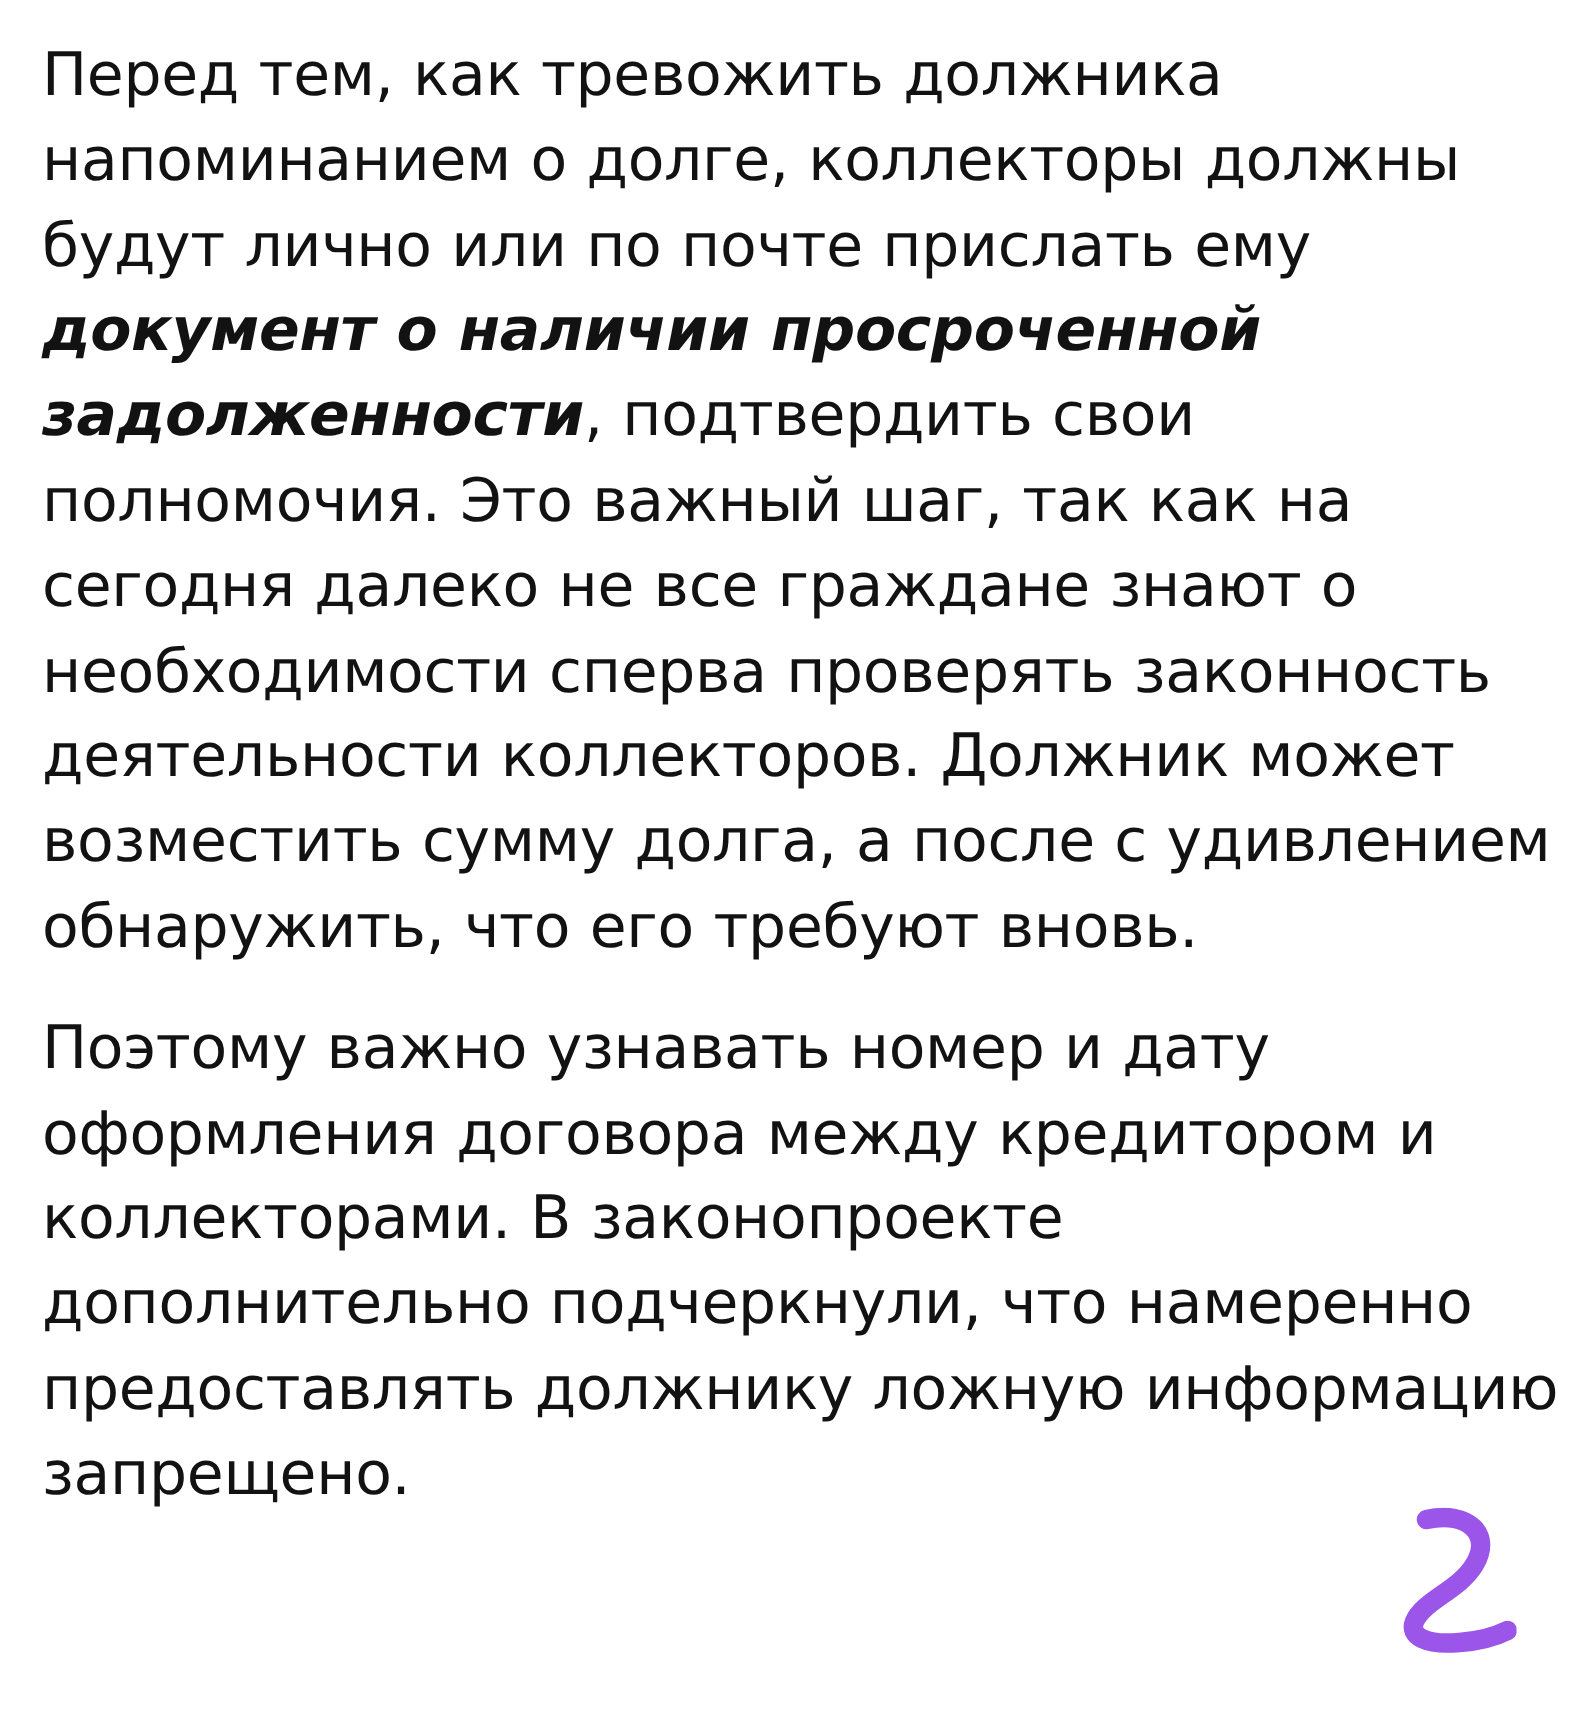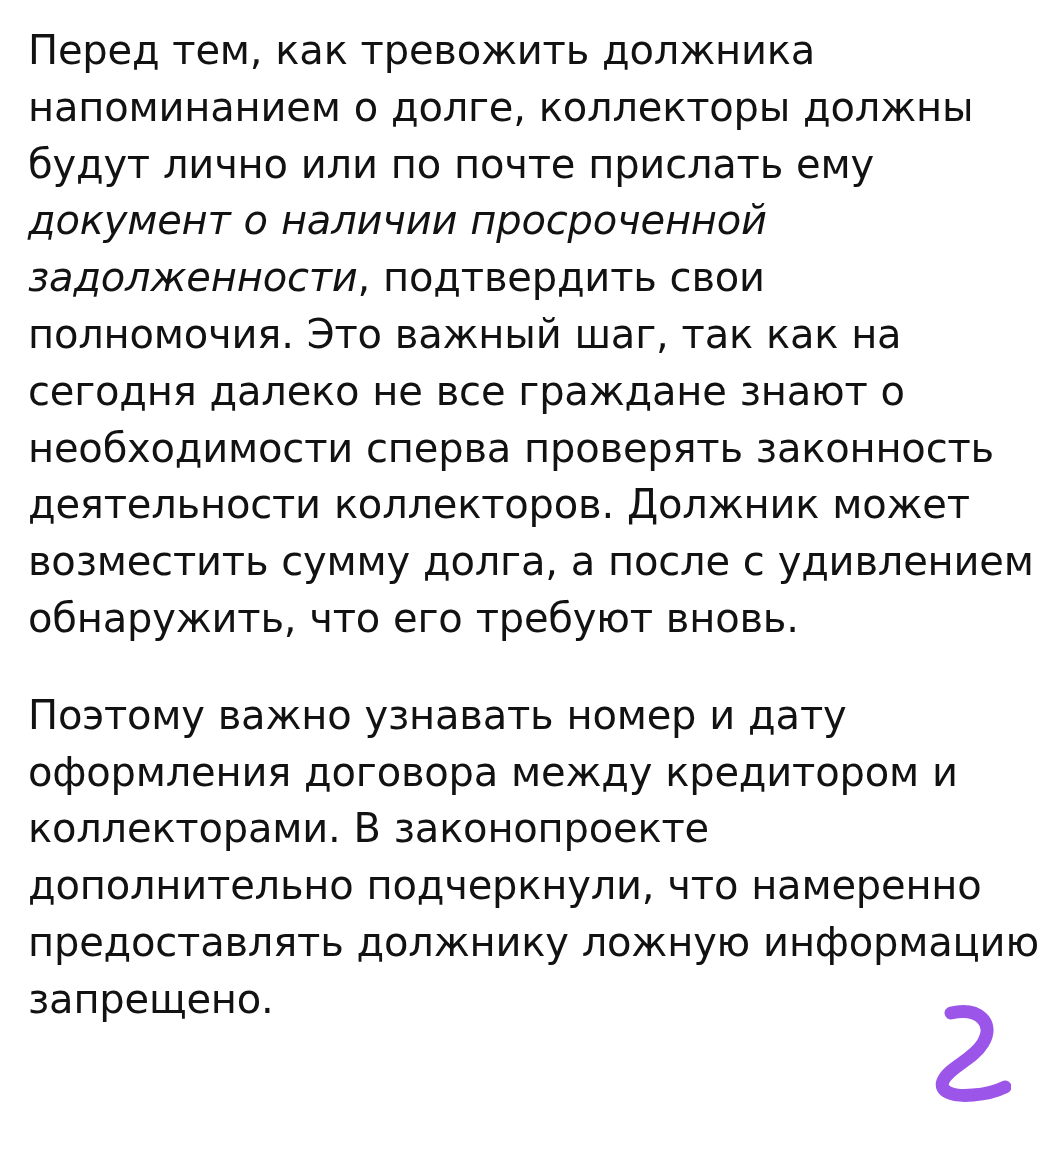--- a/index.html
+++ b/index.html
@@ -24,24 +24,24 @@
   }
   .para {
     font-size: 40px;
     line-height: 1.42;
     font-weight: 400;
     letter-spacing: -0.2px;
     margin: 0;
     word-spacing: 0.5px;
   }
   .para + .para {
-    margin-top: 40px;
+    margin-top: 24px;
   }
   .emph {
-    font-weight: 400;
+    font-weight: 700;
     font-style: italic;
   }
   .mark {
     position: absolute;
     right: 48px;
     bottom: 40px;
     width: 90px;
     height: 110px;
     pointer-events: none;
   }

